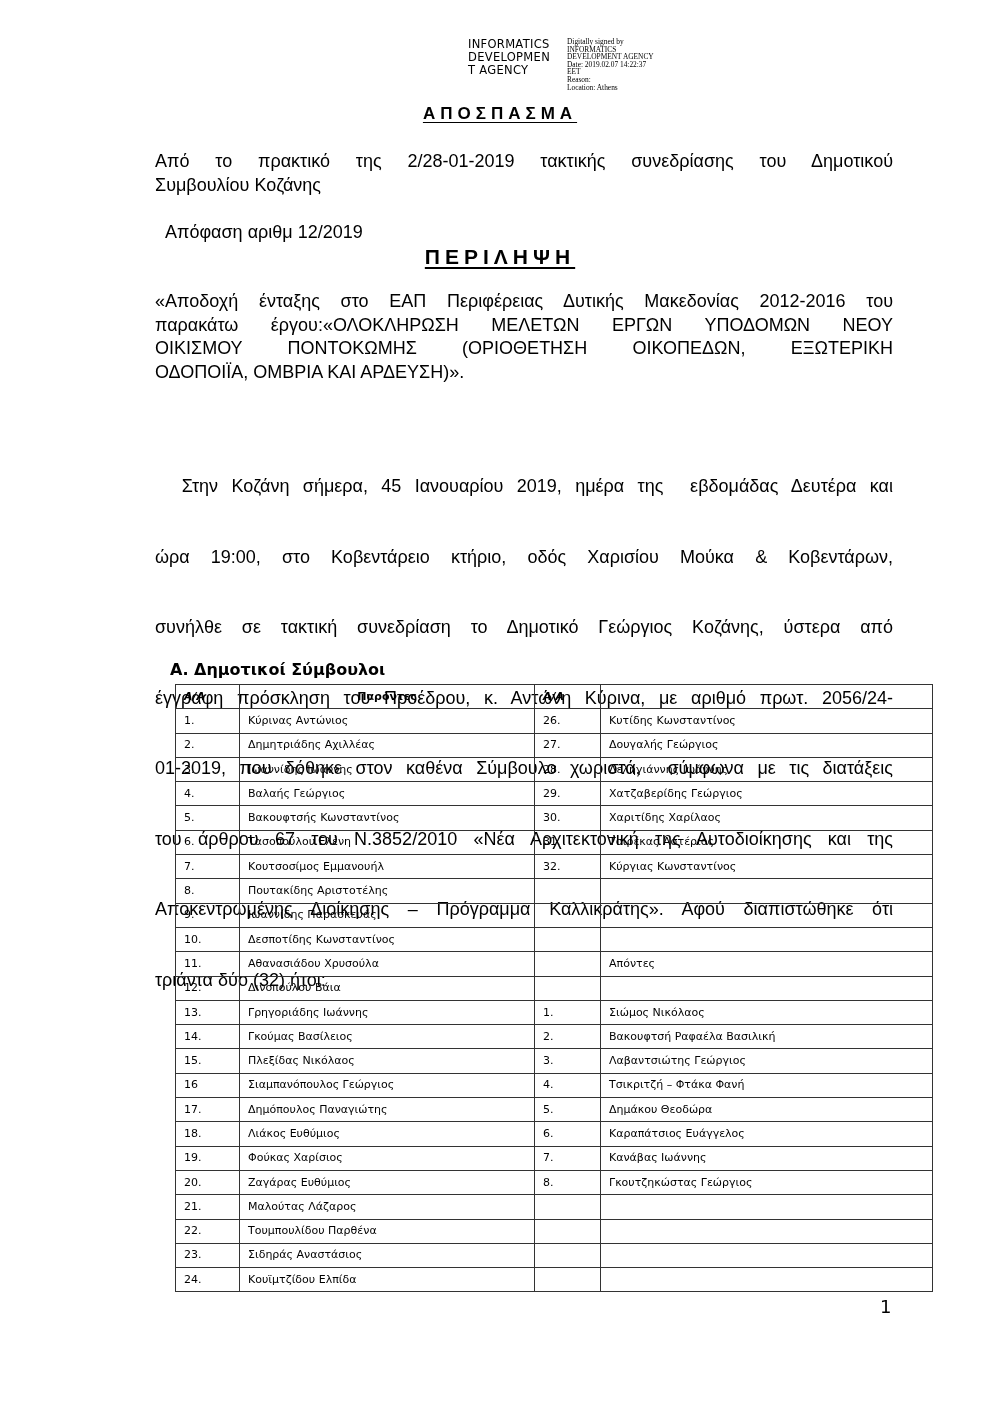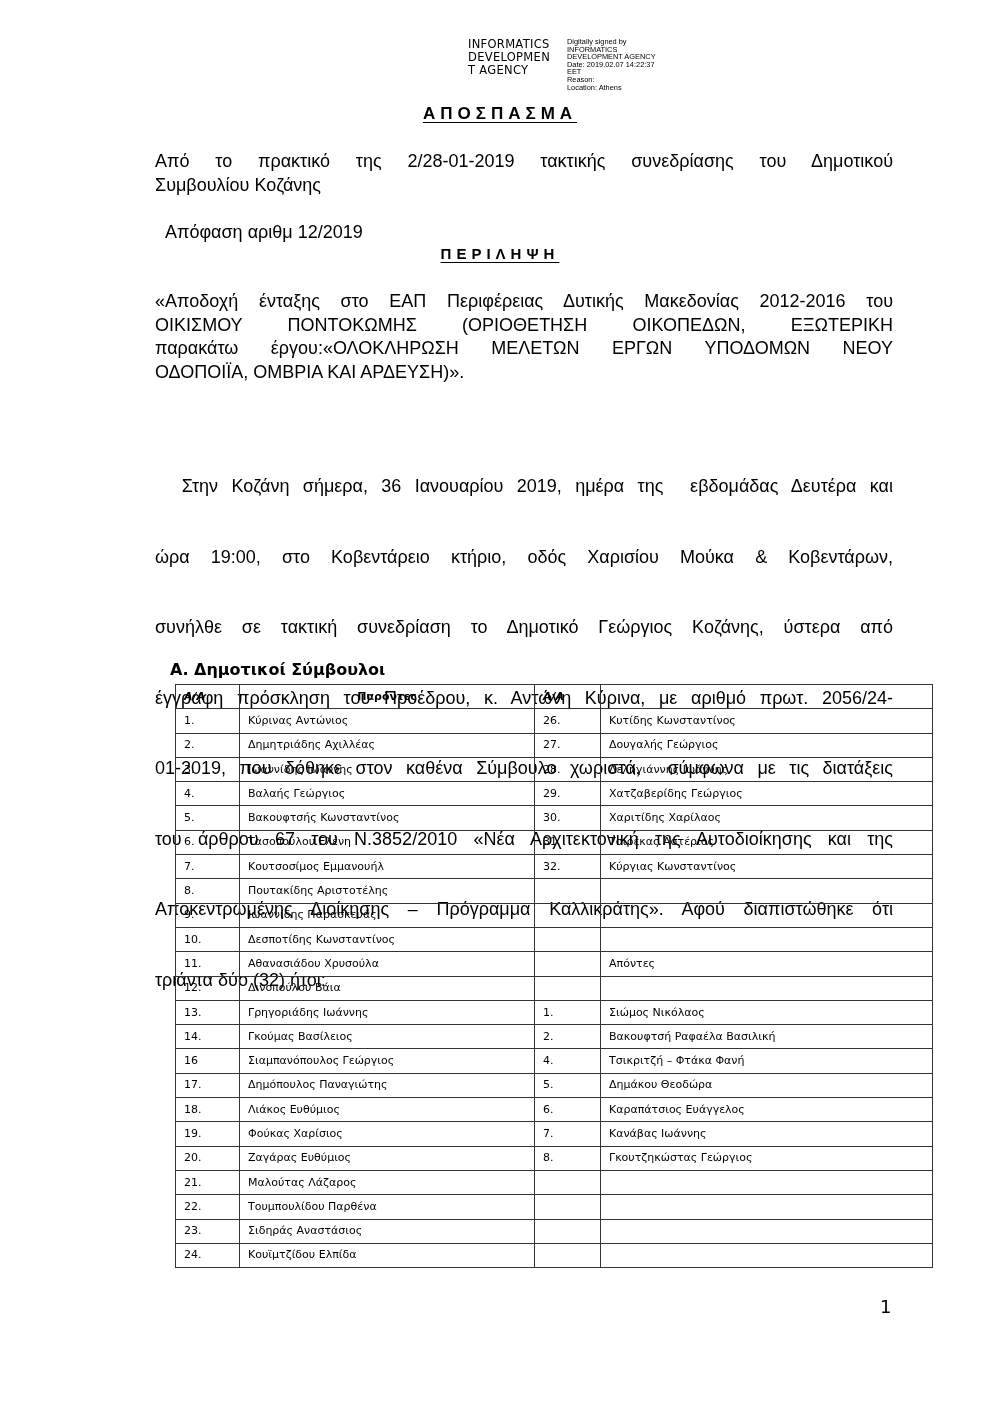--- a/index.html
+++ b/index.html
@@ -1,20 +1,20 @@
 <!DOCTYPE html>
 <html><head>
   <meta charset="utf-8">
   <style>
     html, body { margin: 0; padding: 0; background: #ffffff; }
     body { width: 1000px; height: 1413px; position: relative; overflow: hidden; color: #000; font-family: "DejaVu Sans", sans-serif; }
     .sig { position: absolute; left: 468px; top: 38px; display: flex; align-items: flex-start; }
     .sig-name { font-family: "DejaVu Sans", sans-serif; font-size: 11.5px; line-height: 13px; letter-spacing: 0.3px; width: 98px; }
     .sig-name div { white-space: nowrap; }
-    .sig-meta { font-family: Liberation Sans, sans-serif; font-size: 7.4px; line-height: 7.6px; margin-left: 1px; }
+    .sig-meta { font-family: Liberation Serif, serif; font-size: 7.4px; line-height: 7.6px; margin-left: 1px; }
     .sig-meta div { white-space: nowrap; }
     .title { position: absolute; left: 0; width: 1000px; text-align: center; font-family: Liberation Sans, sans-serif; font-weight: bold; font-size: 17px; letter-spacing: 5px; text-decoration: underline; text-underline-offset: 3px; }
     .para { position: absolute; left: 155px; width: 738px; font-family: "Liberation Sans", sans-serif; font-size: 18px; line-height: 23.5px; text-align: justify; transform-origin: left top; }
     .line { display: block; text-align: justify; text-align-last: justify; white-space: nowrap; }
     .line.last { text-align-last: left; }
     .single { position: absolute; font-family: "Liberation Sans", sans-serif; font-size: 18px; line-height: 23px; white-space: nowrap; }
     .section-title { position: absolute; left: 170px; top: 660px; font-family: "DejaVu Sans", sans-serif; font-weight: bold; font-size: 16px; }
     table.members { position: absolute; left: 175px; top: 684px; width: 758px; border-collapse: collapse; font-family: "DejaVu Sans", sans-serif; font-size: 11px; }
     table.members td, table.members th { border: 1px solid #333; padding: 0 0 0 8px; height: 23.3px; line-height: 22px; text-align: left; font-weight: normal; white-space: nowrap; }
     table.members th { font-weight: bold; }
@@ -49,31 +49,31 @@
 
 <div class="title" style="top:104px;">ΑΠΟΣΠΑΣΜΑ</div>
 
 <div class="para" style="top:150px;">
   <span class="line">Από  το  πρακτικό  της 2/28-01-2019 τακτικής συνεδρίασης του Δημοτικού</span>
   <span class="line last">Συμβουλίου Κοζάνης</span>
 </div>
 
 <div class="single" style="left:165px; top:221px;">Απόφαση  αριθμ  12/2019</div>
 
-<div class="title" style="top:245px; font-size:15px;">ΠΕΡΙΛΗΨΗ</div>
+<div class="title" style="top:245px; font-size:21px;">ΠΕΡΙΛΗΨΗ</div>
 
 <div class="para" style="top:290px;">
   <span class="line">«Αποδοχή ένταξης στο ΕΑΠ Περιφέρειας Δυτικής Μακεδονίας 2012-2016 του</span>
+  <span class="line">παρακάτω έργου:«ΟΛΟΚΛΗΡΩΣΗ ΜΕΛΕΤΩΝ ΕΡΓΩΝ ΥΠΟΔΟΜΩΝ ΝΕΟΥ</span>
   <span class="line">ΟΙΚΙΣΜΟΥ ΠΟΝΤΟΚΩΜΗΣ (ΟΡΙΟΘΕΤΗΣΗ ΟΙΚΟΠΕΔΩΝ, ΕΞΩΤΕΡΙΚΗ</span>
-  <span class="line">παρακάτω έργου:«ΟΛΟΚΛΗΡΩΣΗ ΜΕΛΕΤΩΝ ΕΡΓΩΝ ΥΠΟΔΟΜΩΝ ΝΕΟΥ</span>
   <span class="line last">ΟΔΟΠΟΙΪΑ, ΟΜΒΡΙΑ ΚΑΙ ΑΡΔΕΥΣΗ)».</span>
 </div>
 
 <div class="para" style="top:428px; white-space:pre;">
-  <span class="line" style="white-space:pre;">  Στην Κοζάνη σήμερα, 36 Ιανουαρίου 2019, ημέρα της  εβδομάδας Δευτέρα και</span>
+  <span class="line" style="white-space:pre;">  Στην Κοζάνη σήμερα, 45 Ιανουαρίου 2019, ημέρα της  εβδομάδας Δευτέρα και</span>
   <span class="line">ώρα 19:00, στο Κοβεντάρειο κτήριο, οδός Χαρισίου Μούκα &amp; Κοβεντάρων,</span>
   <span class="line">συνήλθε σε τακτική συνεδρίαση το Δημοτικό Γεώργιος Κοζάνης, ύστερα από</span>
   <span class="line">έγγραφη πρόσκληση του Προέδρου, κ. Αντώνη Κύρινα, με αριθμό πρωτ. 2056/24-</span>
   <span class="line" style="white-space:pre;">01-2019, που δόθηκε στον καθένα Σύμβουλο χωριστά,  σύμφωνα με τις διατάξεις</span>
   <span class="line">του άρθρου 67 του Ν.3852/2010 «Νέα Αρχιτεκτονική της Αυτοδιοίκησης και της</span>
   <span class="line">Αποκεντρωμένης Διοίκησης – Πρόγραμμα Καλλικράτης». Αφού διαπιστώθηκε ότι</span>
   <span class="line last">τριάντα δύο (32) ήτοι:</span>
 </div>
 
 <div class="section-title">Α. Δημοτικοί Σύμβουλοι</div>
@@ -166,20 +166,26 @@
         <td>1.</td>
         <td>Σιώμος Νικόλαος</td>
       </tr>
       <tr>
         <td>14.</td>
         <td>Γκούμας Βασίλειος</td>
         <td>2.</td>
         <td>Βακουφτσή Ραφαέλα Βασιλική</td>
       </tr>
       <tr>
+        <td>15.</td>
+        <td>Πλεξίδας Νικόλαος</td>
+        <td>3.</td>
+        <td>Λαβαντσιώτης Γεώργιος</td>
+      </tr>
+      <tr>
         <td>16</td>
         <td>Σιαμπανόπουλος Γεώργιος</td>
         <td>4.</td>
         <td>Τσικριτζή – Φτάκα Φανή</td>
       </tr>
       <tr>
         <td>17.</td>
         <td>Δημόπουλος Παναγιώτης</td>
         <td>5.</td>
         <td>Δημάκου Θεοδώρα</td>

